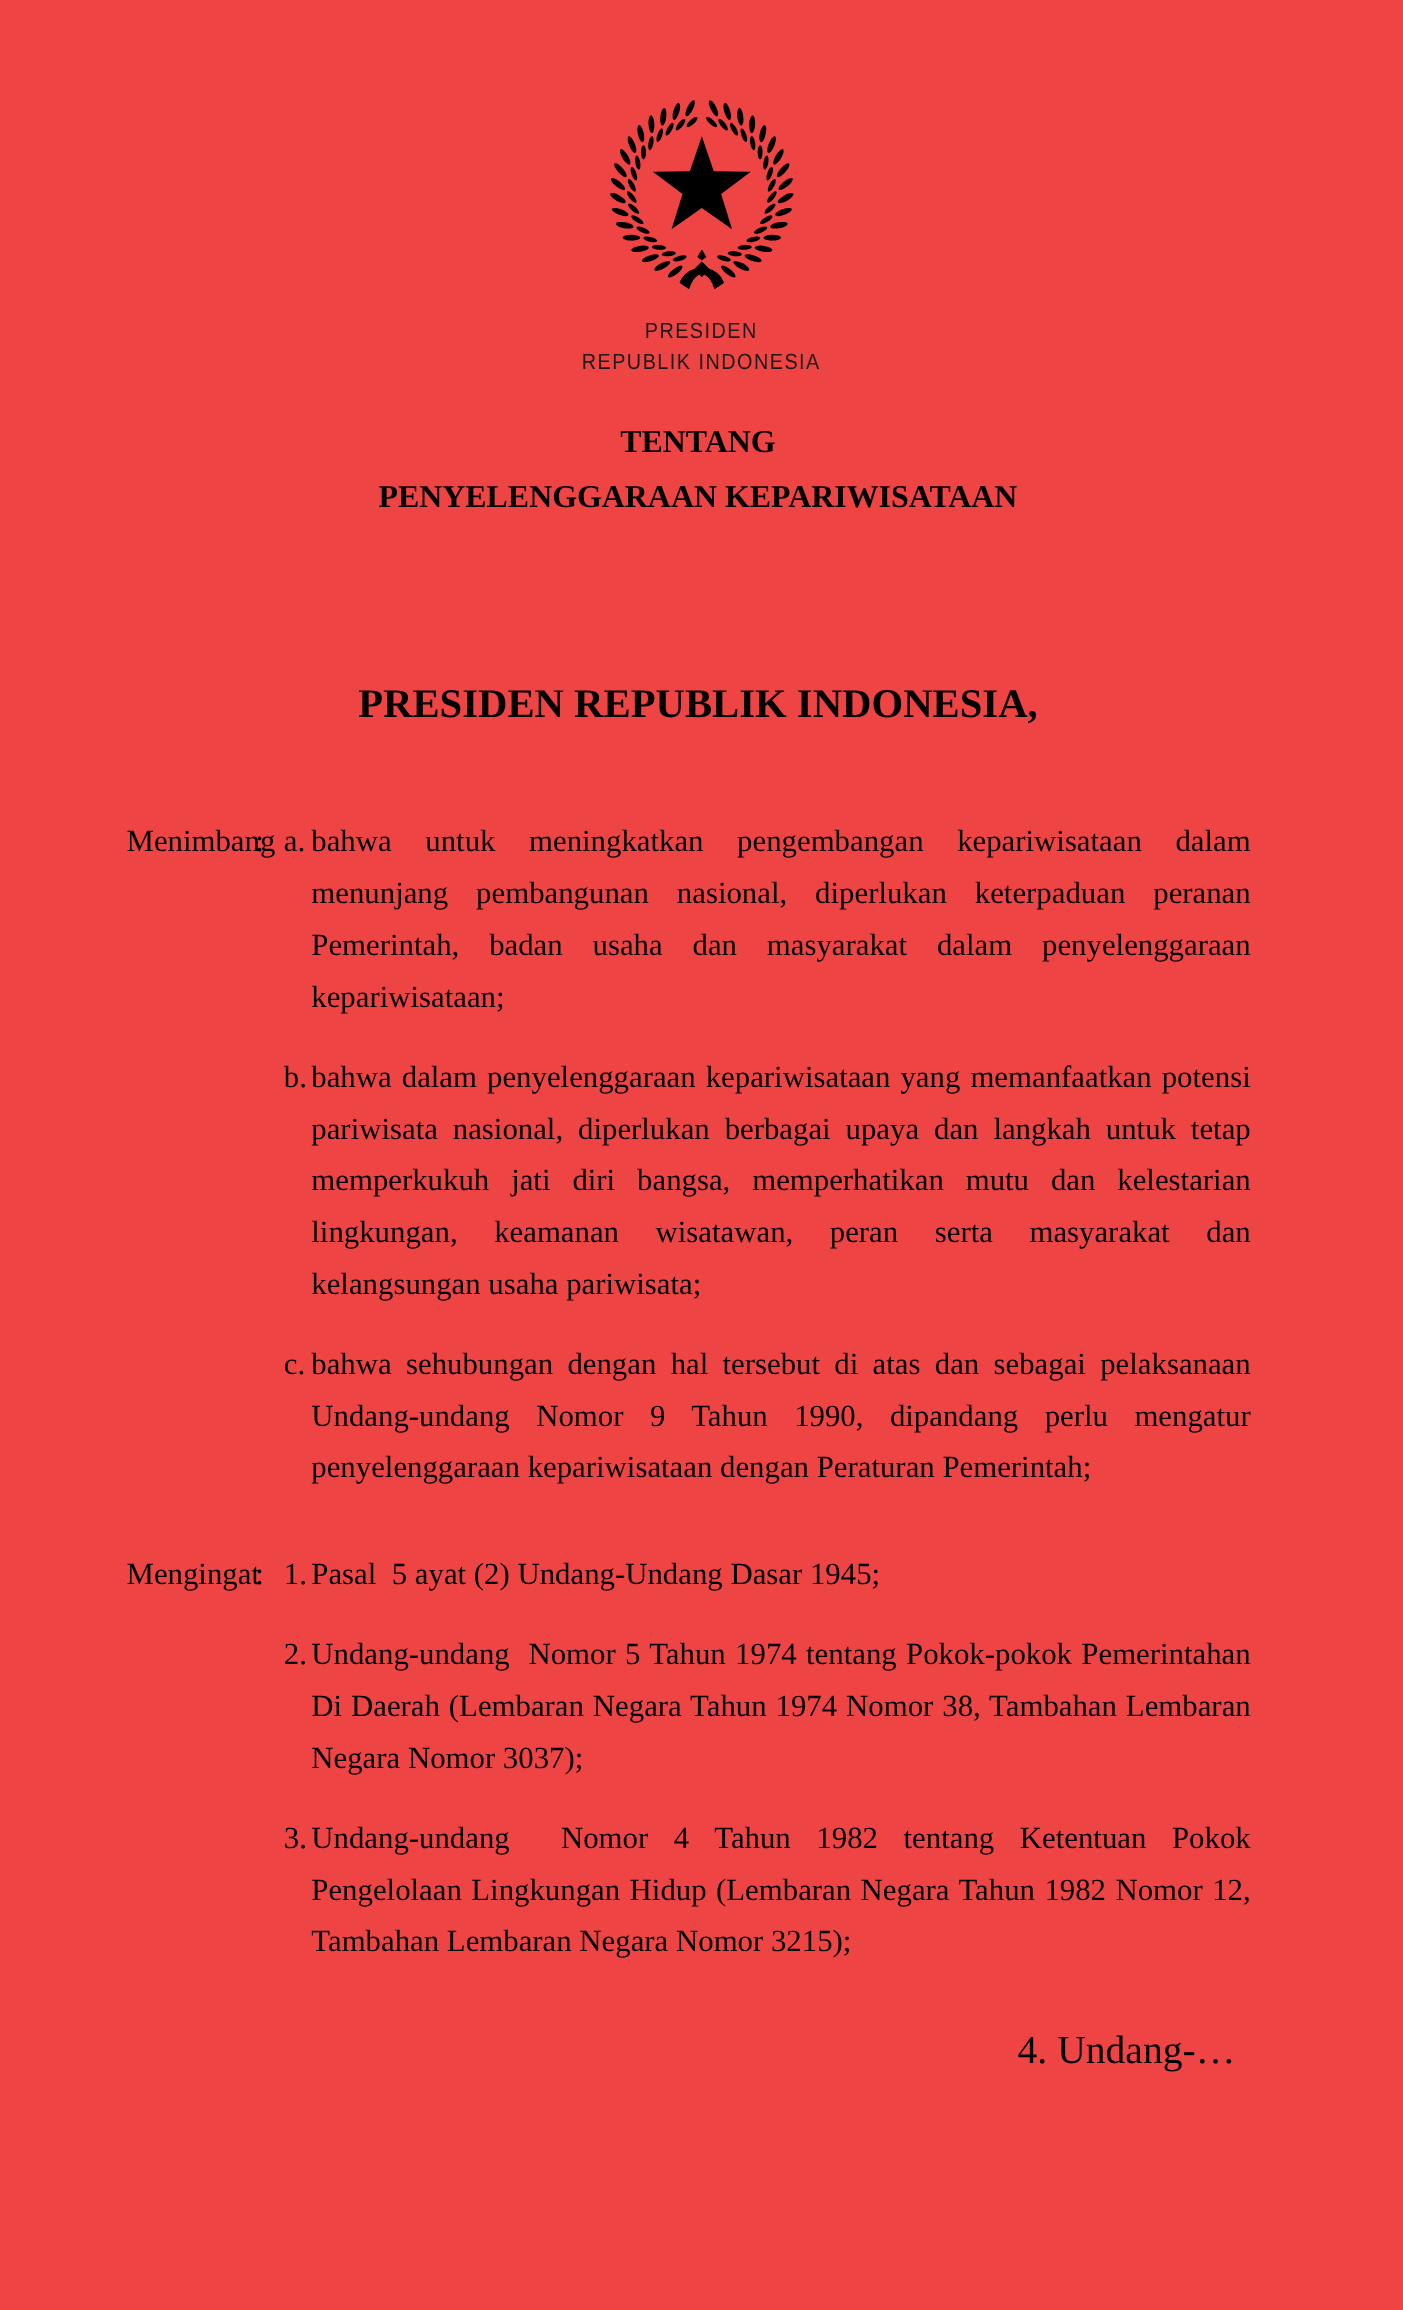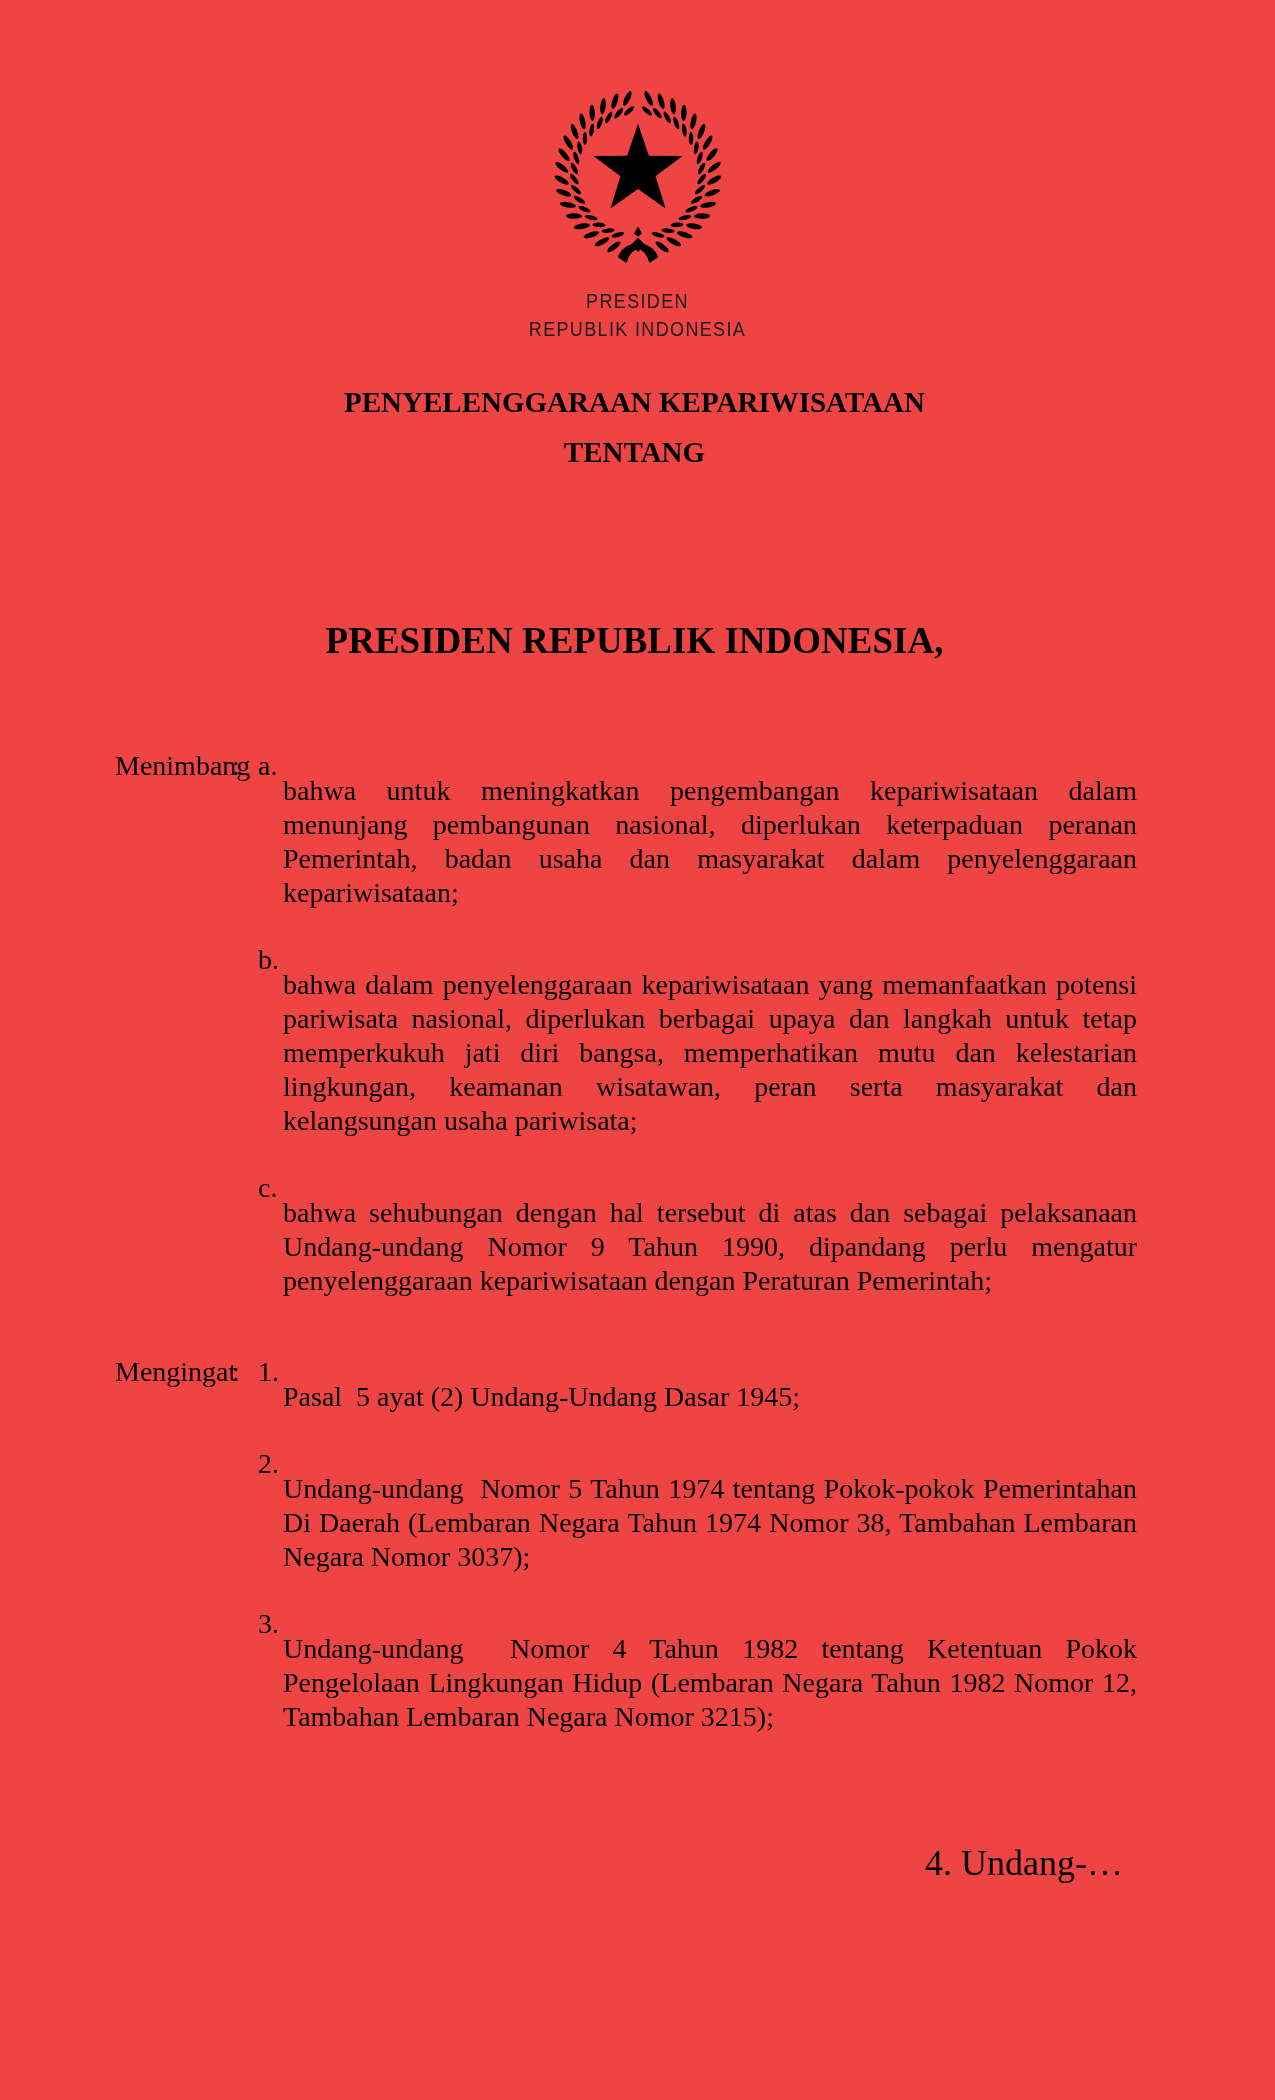--- a/index.html
+++ b/index.html
@@ -34,22 +34,22 @@
   .body-block { position:absolute; top:742px; left:115px; width:1022px; font-size:28px; }
   .clause-row { display:flex; align-items:flex-start; }
   .clause-row.mengingat { margin-top:50px; }
   .clause-label { width:117px; flex:0 0 117px; line-height:47px; white-space:nowrap; }
   .clause-colon { width:26px; flex:0 0 26px; line-height:47px; }
   .clause-items { flex:1 1 auto; min-width:0; }
   .clause-item { display:flex; margin-bottom:26px; }
   .clause-item:last-child { margin-bottom:0; }
   .item-marker { width:25px; flex:0 0 25px; line-height:47px; }
   .item-text {
-    flex:1 1 auto; min-width:0; line-height:34px;
-    text-align:justify; text-justify:inter-word;margin-top:32px;
+    flex:1 1 auto; min-width:0; line-height:47px;
+    text-align:justify; text-justify:inter-word;
   }
 
   .catchword {
     position:absolute; top:1840px; left:115px; width:1022px;
     text-align:right; padding-right:14px; box-sizing:border-box;
     font-size:36px; line-height:47px;
   }
 </style>
 </head>
 <body>
@@ -137,22 +137,22 @@
       </g>
     </svg>
   </div>
 
   <div class="letterhead-text">
     <div>PRESIDEN</div>
     <div>REPUBLIK INDONESIA</div>
   </div>
 
   <div class="title-block">
+    <div>TENTANG</div>
     <div>PENYELENGGARAAN KEPARIWISATAAN</div>
-    <div>TENTANG</div>
   </div>
 
   <div class="salutation">PRESIDEN REPUBLIK INDONESIA,</div>
 
   <div class="body-block">
 
     <div class="clause-row">
       <div class="clause-label">Menimbang</div>
       <div class="clause-colon">:</div>
       <div class="clause-items">

